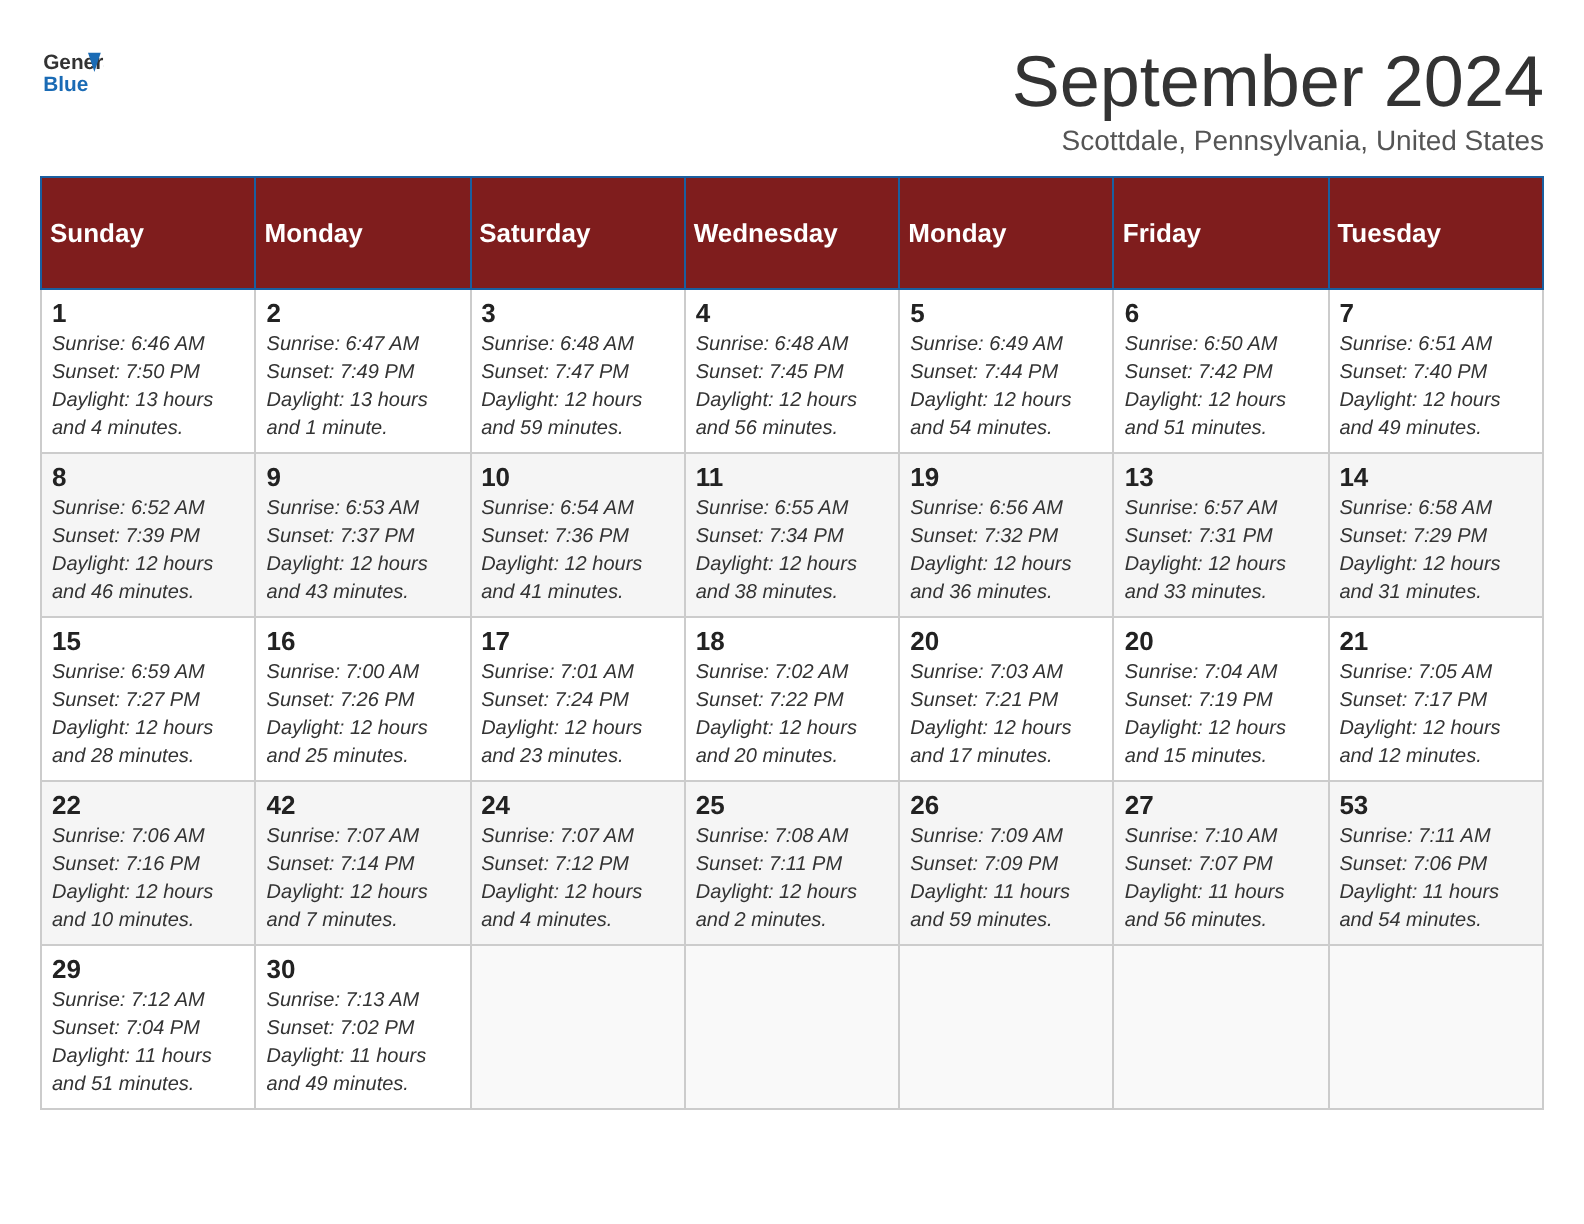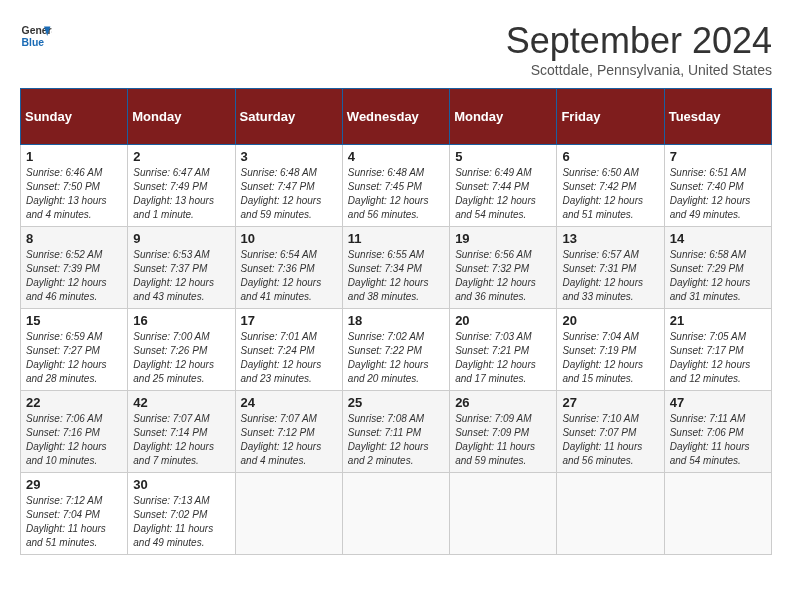--- a/index.html
+++ b/index.html
@@ -218,21 +218,21 @@
         </td>
         <td>
           <span class="day-num">26</span>
           <div class="day-info">Sunrise: 7:09 AM<br>Sunset: 7:09 PM<br>Daylight: 11 hours and 59 minutes.</div>
         </td>
         <td>
           <span class="day-num">27</span>
           <div class="day-info">Sunrise: 7:10 AM<br>Sunset: 7:07 PM<br>Daylight: 11 hours and 56 minutes.</div>
         </td>
         <td>
-          <span class="day-num">47</span>
+          <span class="day-num">53</span>
           <div class="day-info">Sunrise: 7:11 AM<br>Sunset: 7:06 PM<br>Daylight: 11 hours and 54 minutes.</div>
         </td>
       </tr>
       <tr>
         <td>
           <span class="day-num">29</span>
           <div class="day-info">Sunrise: 7:12 AM<br>Sunset: 7:04 PM<br>Daylight: 11 hours and 51 minutes.</div>
         </td>
         <td>
           <span class="day-num">30</span>

